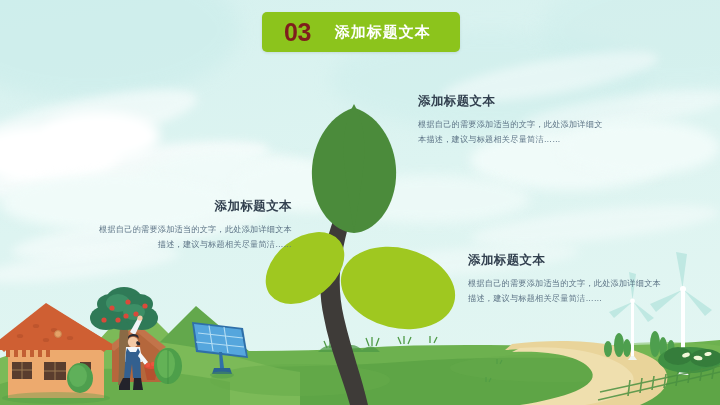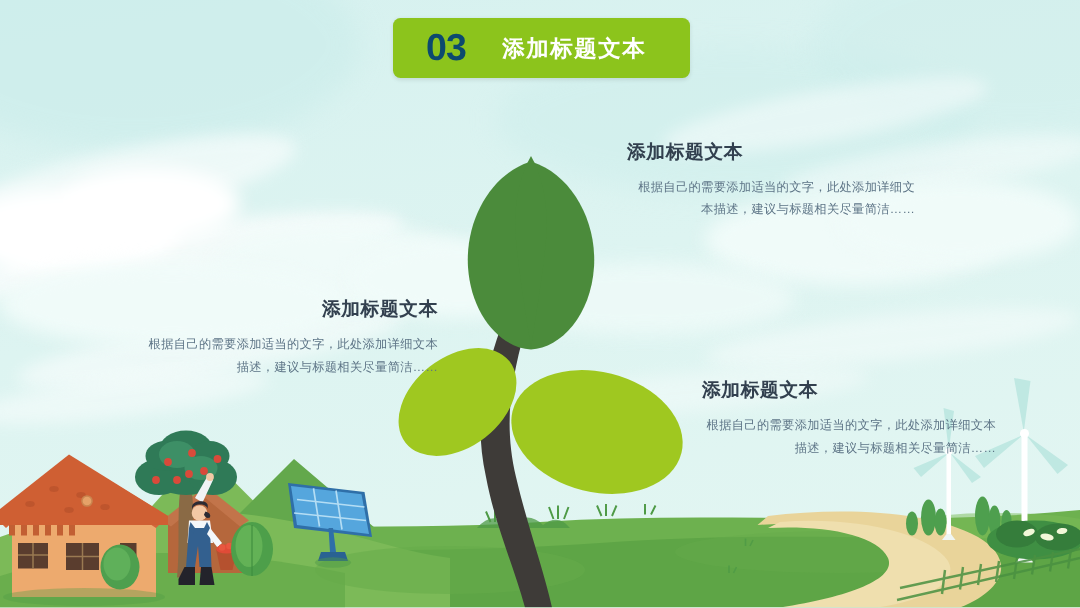--- a/index.html
+++ b/index.html
@@ -21,34 +21,34 @@
   .haze{position:absolute;border-radius:50%;background:#c9ecea;opacity:.55;filter:blur(9px);}
 
   
   .badge{
     position:absolute;left:262px;top:12px;width:198px;height:40px;
     background:#8cc41c;border-radius:5px;
     display:flex;align-items:center;
     box-shadow:0 1px 3px rgba(0,0,0,.10);
   }
   .badge-num{
-    color:#0c4a6e;font-weight:bold;font-size:25px;letter-spacing:-.5px;
+    color:#7f1d1d;font-weight:bold;font-size:25px;letter-spacing:-.5px;
     margin-left:22px;line-height:1;
   }
   .badge-title{
     color:#ffffff;font-size:15px;font-weight:bold;margin-left:24px;letter-spacing:1px;
   }
 
   
   .txtblk{position:absolute;}
   .txtblk h3{
     margin:0 0 7px 0;font-size:12.5px;font-weight:bold;color:#32404f;letter-spacing:.4px;
   }
   .txtblk p{
-    margin:0;font-size:8.2px;line-height:1.85;color:#5d7486;letter-spacing:.2px;text-align:right;
+    margin:0;font-size:8.2px;line-height:1.85;color:#5d7486;letter-spacing:.2px;
   }
   .blk-top{left:418px;top:93px;width:192px;text-align:left;}
   .blk-left{left:92px;top:198px;width:200px;text-align:right;}
   .blk-right{left:468px;top:252px;width:196px;text-align:left;}
 
   
   .sprout{position:absolute;left:250px;top:60px;width:220px;height:345px;}
 
   svg{display:block;overflow:visible;}
 </style>

